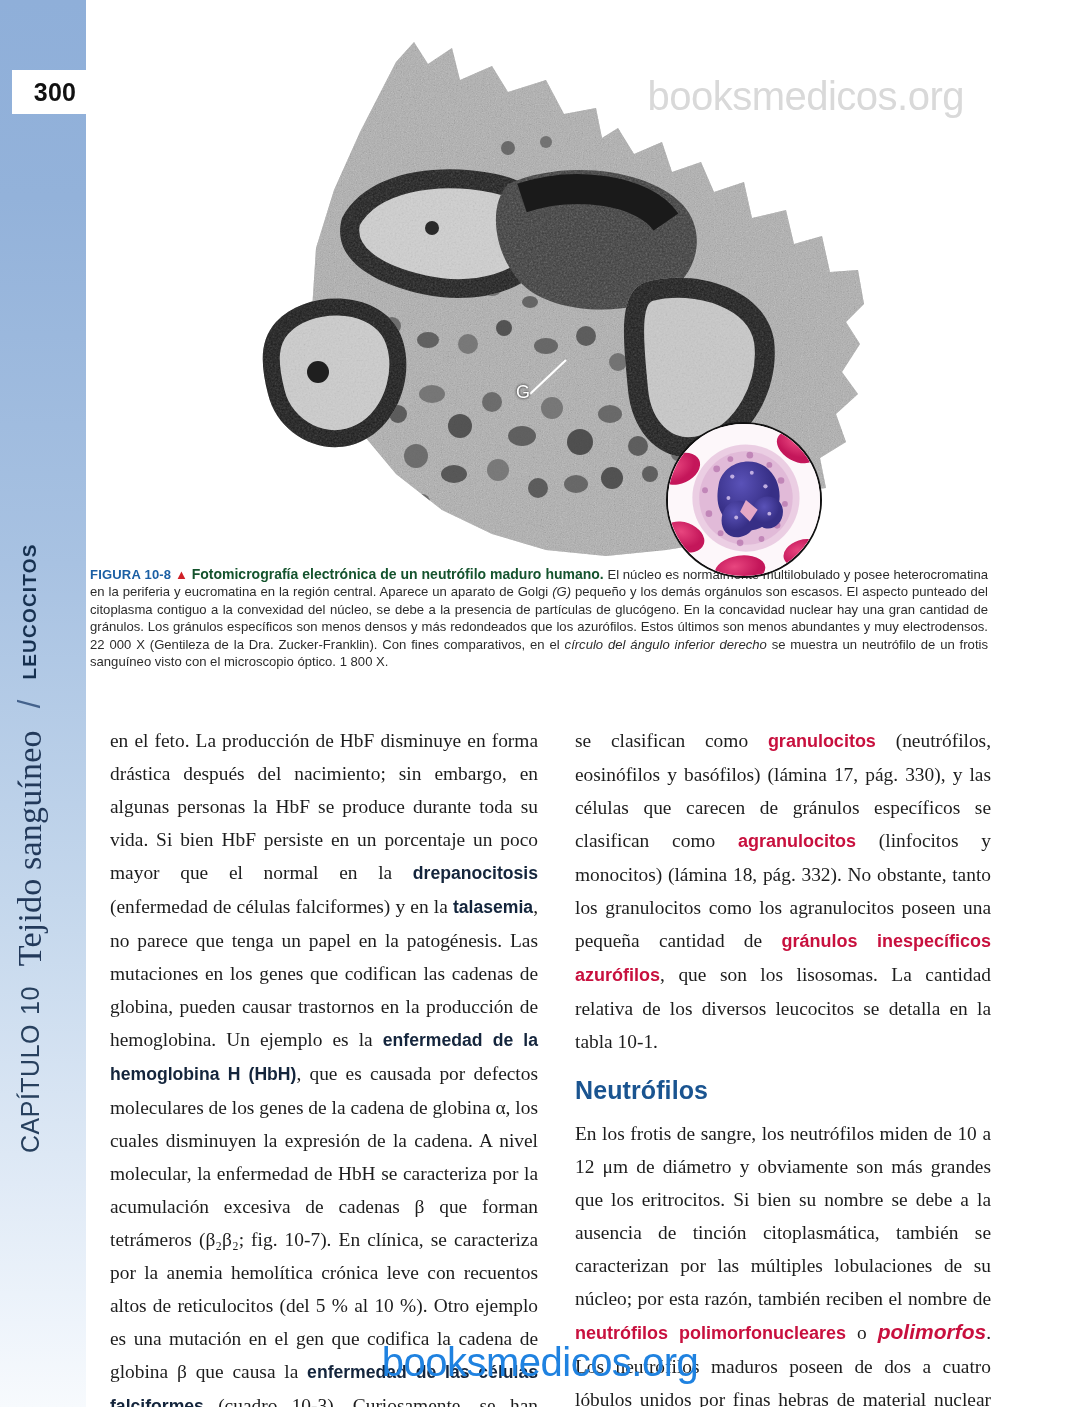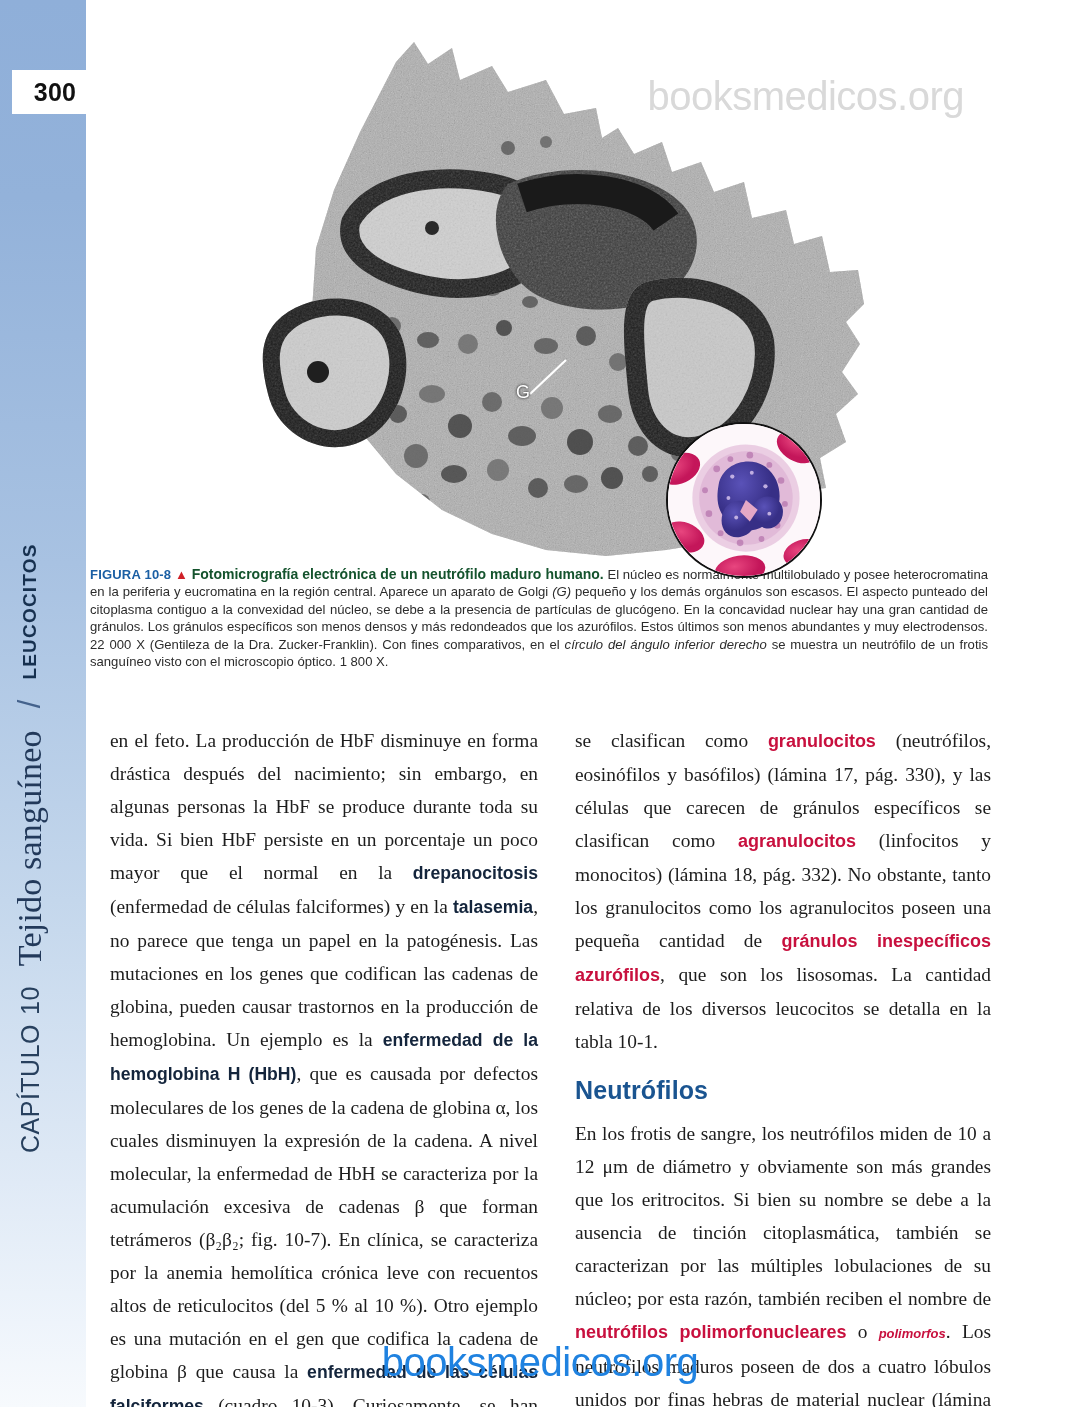--- a/index.html
+++ b/index.html
@@ -100,21 +100,21 @@
   #col-right { position:absolute; left:575px; top:712px; width:416px; }
 
   .para {
     font-family:"Liberation Serif", serif;
     font-size:19.4px; line-height:33px; color:#1d1d1d;
     text-align:justify; margin:12px 0 0 0;
     -webkit-hyphens:none; hyphens:none;
   }
   .para b { font-family:"Liberation Sans", sans-serif; font-size:17.6px; font-weight:bold; color:#14253c; }
   .para .hl { font-family:"Liberation Sans", sans-serif; font-size:18px; font-weight:bold; color:#c8103e; }
-  .para .hl-i { font-family:"Liberation Sans", sans-serif; font-size:13px; font-weight:bold; font-style:italic; color:#c8103e; }
+  .para .hl-i { font-family:"Liberation Sans", sans-serif; font-size:21px; font-weight:bold; font-style:italic; color:#c8103e; }
 
   
   #leucocitos-heading {
     display:flex; align-items:center; gap:12px; margin:22px 0 12px 0;
   }
   #leuco-icon {
     width:36px; height:36px; border:1px solid #cfd8e4; border-radius:2px;
     background:linear-gradient(135deg,#cfe0f2 0%,#e8eef7 35%,#f3dbe6 60%,#cdb9d6 100%);
     position:relative; overflow:hidden; flex:0 0 auto;
   }

